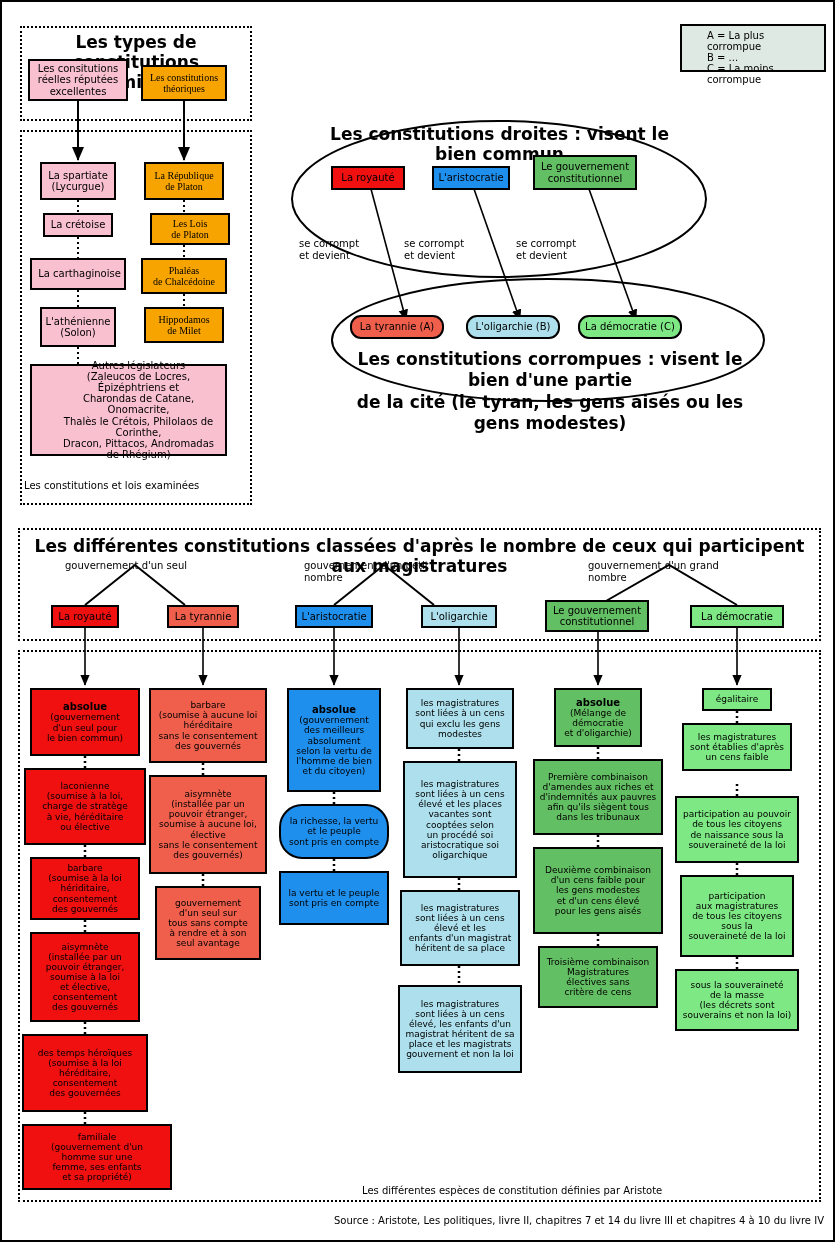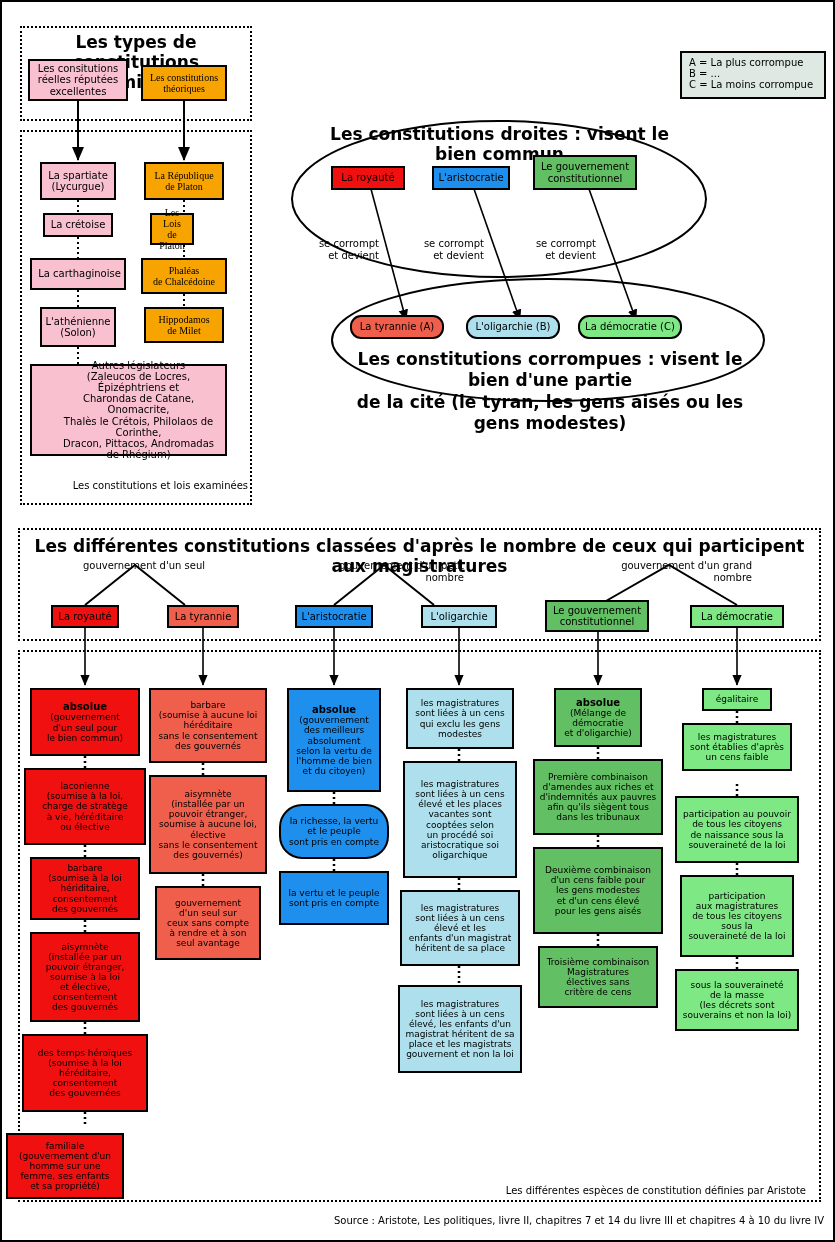--- a/index.html
+++ b/index.html
@@ -50,21 +50,21 @@
   .ltgreen{ background: #7ee884; }
   .legendbox { background: #dfe9e4; border: 2px solid #000; }
 
   .rounded { border-radius: 11px; }
 
   .t9  { font-size: 9px; }
   .t10 { font-size: 10px; }
   .bold { font-weight: bold; }
 
   .plaintext {
-    text-align: right;
+    text-align: left;
     line-height: 1.2;
   }
   .leftish { text-align: left; }
 
   svg.overlay {
     position: absolute;
     left: 0; top: 0;
     width: 835px;
     height: 1242px;
     pointer-events: none;
@@ -132,21 +132,21 @@
     <path d="M596,745 L596,757" stroke="#000" stroke-width="2.5" stroke-dasharray="2,3" fill="none"></path>
     <path d="M596,833 L596,845" stroke="#000" stroke-width="2.5" stroke-dasharray="2,3" fill="none"></path>
     <path d="M596,932 L596,944" stroke="#000" stroke-width="2.5" stroke-dasharray="2,3" fill="none"></path>
 
     <path d="M735,709 L735,721" stroke="#000" stroke-width="2.5" stroke-dasharray="2,3" fill="none"></path>
     <path d="M735,782 L735,794" stroke="#000" stroke-width="2.5" stroke-dasharray="2,3" fill="none"></path>
     <path d="M735,861 L735,873" stroke="#000" stroke-width="2.5" stroke-dasharray="2,3" fill="none"></path>
     <path d="M735,955 L735,967" stroke="#000" stroke-width="2.5" stroke-dasharray="2,3" fill="none"></path>
   </svg>
 
-  <div class="abs legendbox t10 leftish" style="left:678px; top:22px; width:146px; height:48px; padding:4px 7px;margin-top:27px;">
+  <div class="abs legendbox t10 leftish" style="left:678px; top:22px; width:146px; height:48px; padding:4px 25px;">
     <div>A = La plus corrompue</div>
     <div>B = ...</div>
     <div>C = La moins corrompue</div>
   </div>
 
   <div class="abs dotframe" style="left:18px; top:24px; width:232px; height:95px;"></div>
   <div class="abs hdr" style="left:22px; top:30px; width:224px;">Les types de constitutions examinées</div>
   <div class="abs node pink t10" style="left:26px; top:57px; width:100px; height:42px;">
     <span style="white-space: pre-line;">Les consitutions
 réelles réputées
@@ -171,21 +171,21 @@
   </div>
   <div class="abs node pink t10" style="left:38px; top:305px; width:76px; height:40px;">
     <span style="white-space: pre-line;">L'athénienne
 (Solon)</span>
   </div>
 
   <div class="abs node orange t10" style="left:142px; top:160px; width:80px; height:38px;">
     <span style="white-space: pre-line;">La République
 de Platon</span>
   </div>
-  <div class="abs node orange t10" style="left:148px; top:211px; width:44px; height:32px;">
+  <div class="abs node orange t10" style="left:148px; top:211px; width:80px; height:32px;">
     <span style="white-space: pre-line;">Les Lois
 de Platon</span>
   </div>
   <div class="abs node orange t10" style="left:139px; top:256px; width:86px; height:36px;">
     <span style="white-space: pre-line;">Phaléas
 de Chalcédoine</span>
   </div>
   <div class="abs node orange t10" style="left:142px; top:305px; width:80px; height:36px;">
     <span style="white-space: pre-line;">Hippodamos
 de Milet</span>
@@ -292,21 +292,21 @@
 consentement
 des gouvernés</span>
   </div>
   <div class="abs node red t9" style="left:20px; top:1032px; width:126px; height:78px;">
     <span style="white-space: pre-line;">des temps héroïques
 (soumise à la loi
 héréditaire,
 consentement
 des gouvernées</span>
   </div>
-  <div class="abs node red t9" style="left:4px; top:1122px; width:118px; height:66px;margin-top:9px;">
+  <div class="abs node red t9" style="left:20px; top:1122px; width:150px; height:66px;">
     <span style="white-space: pre-line;">familiale
 (gouvernement d'un
 homme sur une
 femme, ses enfants
 et sa propriété)</span>
   </div>
 
   <div class="abs node salmon t9" style="left:147px; top:686px; width:118px; height:75px;">
     <span style="white-space: pre-line;">barbare
 (soumise à aucune loi
@@ -319,21 +319,21 @@
 (installée par un
 pouvoir étranger,
 soumise à aucune loi,
 élective
 sans le consentement
 des gouvernés)</span>
   </div>
   <div class="abs node salmon t9" style="left:153px; top:884px; width:106px; height:74px;">
     <span style="white-space: pre-line;">gouvernement
 d'un seul sur
-ceux sans compte
+tous sans compte
 à rendre et à son
 seul avantage</span>
   </div>
 
   <div class="abs node blue t9" style="left:285px; top:686px; width:94px; height:104px; flex-direction:column; justify-content:center;">
     <span class="bold t10">absolue</span>
     <span style="white-space: pre-line;">(gouvernement
 des meilleurs
 absolument
 selon la vertu de
@@ -430,16 +430,16 @@
 sous la
 souveraineté de la loi</span>
   </div>
   <div class="abs node ltgreen t9" style="left:673px; top:967px; width:124px; height:62px;">
     <span style="white-space: pre-line;">sous la souveraineté
 de la masse
 (les décrets sont
 souverains et non la loi)</span>
   </div>
 
-  <div class="abs t10" style="left:360px; top:1183px; width:444px; text-align:right;">Les différentes espèces de constitution définies par Aristote</div>
+  <div class="abs t10" style="left:360px; top:1183px; width:444px; text-align:left;">Les différentes espèces de constitution définies par Aristote</div>
   <div class="abs t10" style="left:330px; top:1213px; width:492px; text-align:right;">Source : Aristote, Les politiques, livre II, chapitres 7 et 14 du livre III et chapitres 4 à 10 du livre IV</div>
 
 </div>
 
 </body></html>

